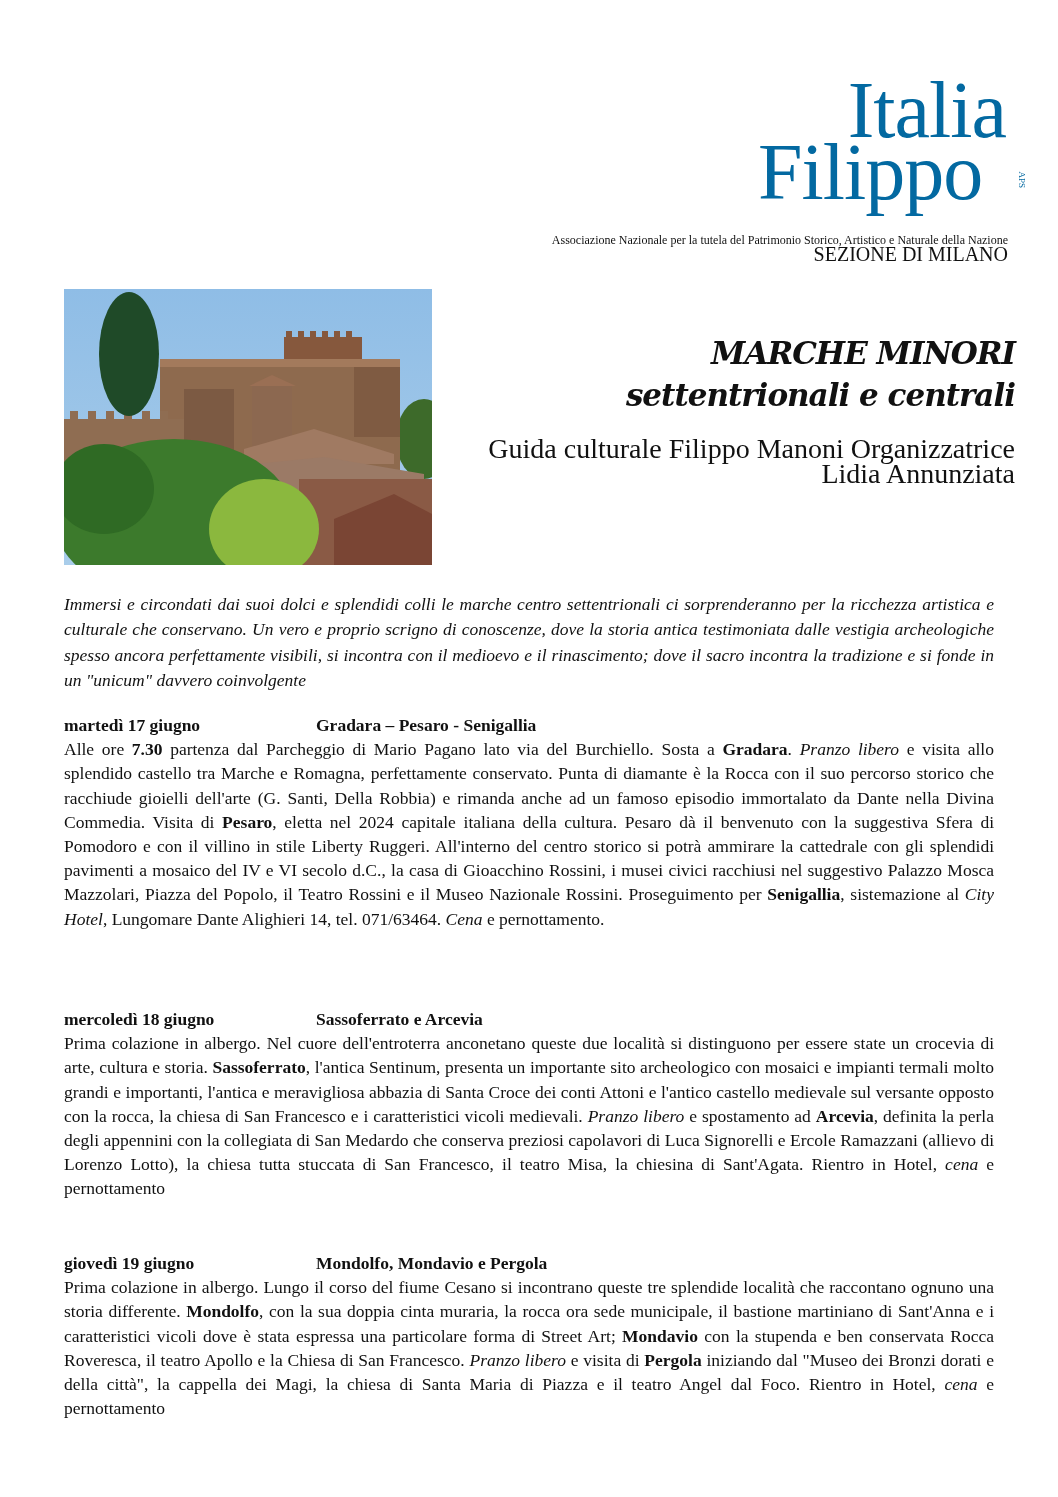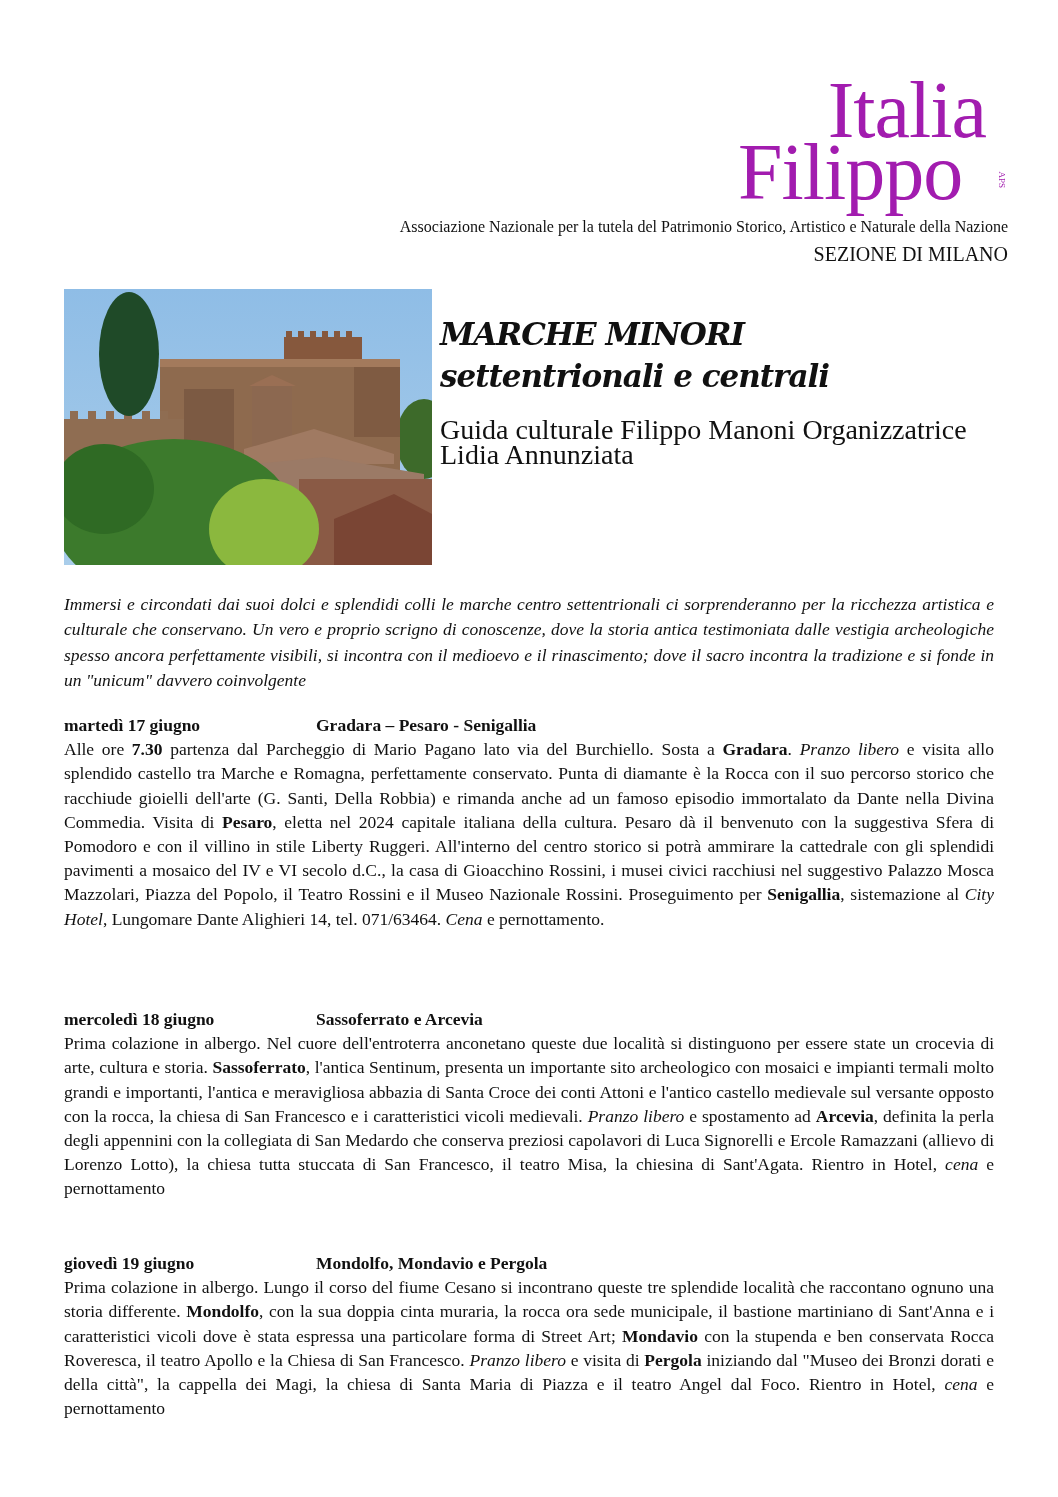--- a/index.html
+++ b/index.html
@@ -1,38 +1,38 @@
 <!DOCTYPE html>
 <html style="--brand: #e3232b;"><head>
 <meta charset="utf-8">
 <style>
   html, body { margin: 0; padding: 0; background: #ffffff; }
   body {
     width: 1058px; height: 1497px; position: relative; overflow: hidden;
     font-family: "Liberation Serif", "DejaVu Serif", serif; color: #111;
   }
   .logo {
-    position: absolute; left: 738px; top: 70px; width: 270px; height: 140px;
-    color: #a21caf; font-family: "Liberation Serif", serif; line-height: 1;
+    position: absolute; left: 758px; top: 70px; width: 270px; height: 140px;
+    color: #0369a1; font-family: "Liberation Serif", serif; line-height: 1;
   }
   .logo .l1 { position: absolute; right: 22px; top: 0; font-size: 80px; letter-spacing: -1px; }
   .logo .l2 { position: absolute; left: 0; top: 62px; font-size: 80px; letter-spacing: -1px; }
   .logo .aps {
     position: absolute; right: 2px; top: 118px; font-size: 9px;
     transform: rotate(90deg); transform-origin: right top;
   }
-  .assoc { position: absolute; right: 50px; top: 218px; font-size: 16px; white-space: nowrap; }
+  .assoc { position: absolute; right: 50px; top: 233px; font-size: 12px; white-space: nowrap; }
   .sezione { position: absolute; right: 50px; top: 243px; font-size: 20px; white-space: nowrap; }
 
   .photo {
     position: absolute; left: 64px; top: 289px; width: 368px; height: 276px; overflow: hidden;
   }
   .photo svg { display: block; width: 100%; height: 100%; }
 
-  .title-block { position: absolute; left: 440px; top: 315px; width: 575px; text-align: left; }
+  .title-block { position: absolute; left: 440px; top: 334px; width: 575px; text-align: right; }
   .t1, .t2 {
     font-family: "DejaVu Serif", serif; font-style: italic; font-weight: bold;
     font-size: 31px; line-height: 38px; letter-spacing: -1px;
   }
   .t2 { margin-top: 4px; }
   .dates { margin-top: 40px; font-weight: bold; font-size: 21.5px; line-height: 26px; }
   .guide { margin-top: 22px; font-size: 28px; line-height: 25px; }
 
   .intro {
     position: absolute; left: 64px; top: 592px; width: 930px;

